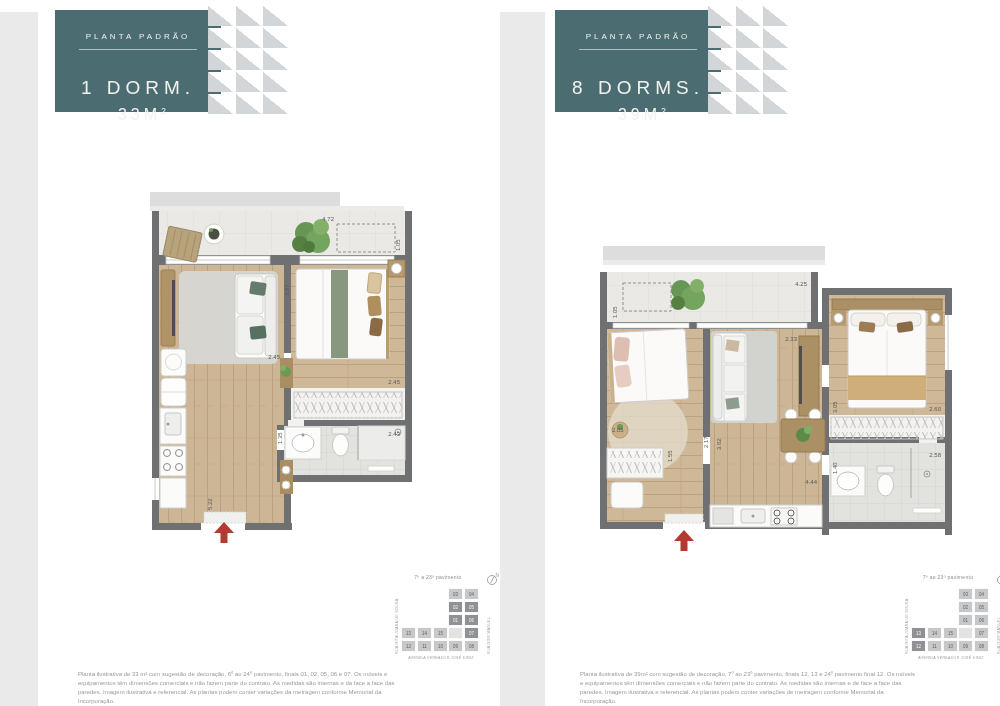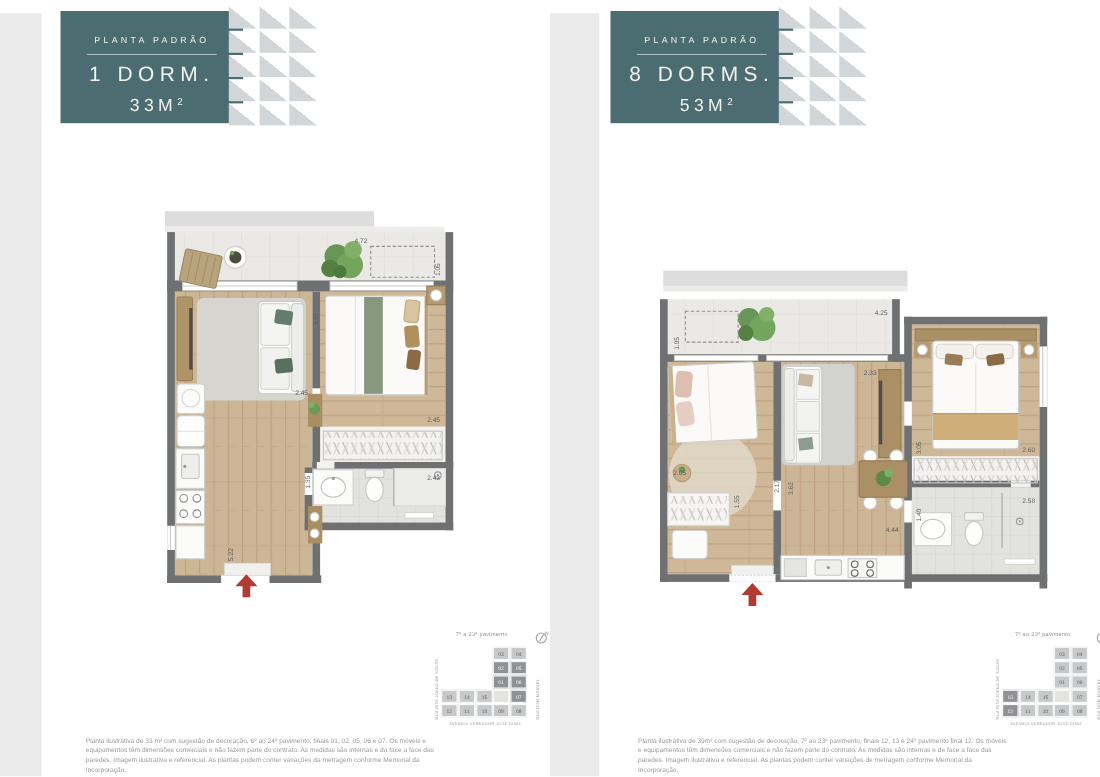--- a/index.html
+++ b/index.html
@@ -12,21 +12,21 @@
   .card-left{left:38px;width:462px;}
   .card-right{left:545px;width:455px;}
 
   
   .badge{position:absolute;top:10px;height:102px;width:166px;background:#4b6c71;
          color:#f2f1ee;text-align:center;}
   .card-left .badge{left:17px;}
   .card-right .badge{left:10px;}
   .badge .eyebrow{margin-top:22px;font-size:8px;letter-spacing:3px;}
   .badge .rule{width:118px;height:1px;background:rgba(255,255,255,.55);margin:8px auto 0;}
-  .badge .line1{margin-top:8px;font-size:19px;letter-spacing:5px;}
+  .badge .line1{margin-top:27px;font-size:19px;letter-spacing:5px;}
   .badge .area{margin-top:7px;font-size:16px;letter-spacing:4px;padding-left:12px;}
   .badge .area sup{font-size:9px;}
 
   
   .tri-pattern{position:absolute;top:6px;width:81px;height:107px;display:grid;
                grid-template-columns:repeat(3,25px);grid-auto-rows:19.5px;gap:2.5px;}
   .card-left .tri-pattern{left:170px;}
   .card-right .tri-pattern{left:163px;}
   .tri{background:linear-gradient(to bottom left,#ffffff 49.5%,#d3d6d8 50%);}
 
@@ -286,21 +286,21 @@
   </div>
 
   <p class="caption">Planta ilustrativa de 33 m² com sugestão de decoração, 6º ao 24º pavimento, finais 01, 02, 05, 06 e 07. Os móveis e equipamentos têm dimensões comerciais e não fazem parte do contrato. As medidas são internas e da face a face das paredes. Imagem ilustrativa e referencial. As plantas podem conter variações da metragem conforme Memorial da Incorporação.</p>
 </section>
 
 <section class="card card-right">
   <div class="badge">
     <div class="eyebrow">PLANTA PADRÃO</div>
     <div class="rule"></div>
     <div class="line1">8 DORMS.</div>
-    <div class="area"><span>53M</span><sup>2</sup></div>
+    <div class="area"><span>39M</span><sup>2</sup></div>
   </div>
   <div class="tri-pattern">
       <div class="tri"></div>
       <div class="tri"></div>
       <div class="tri"></div>
       <div class="tri"></div>
       <div class="tri"></div>
       <div class="tri"></div>
       <div class="tri"></div>
       <div class="tri"></div>

